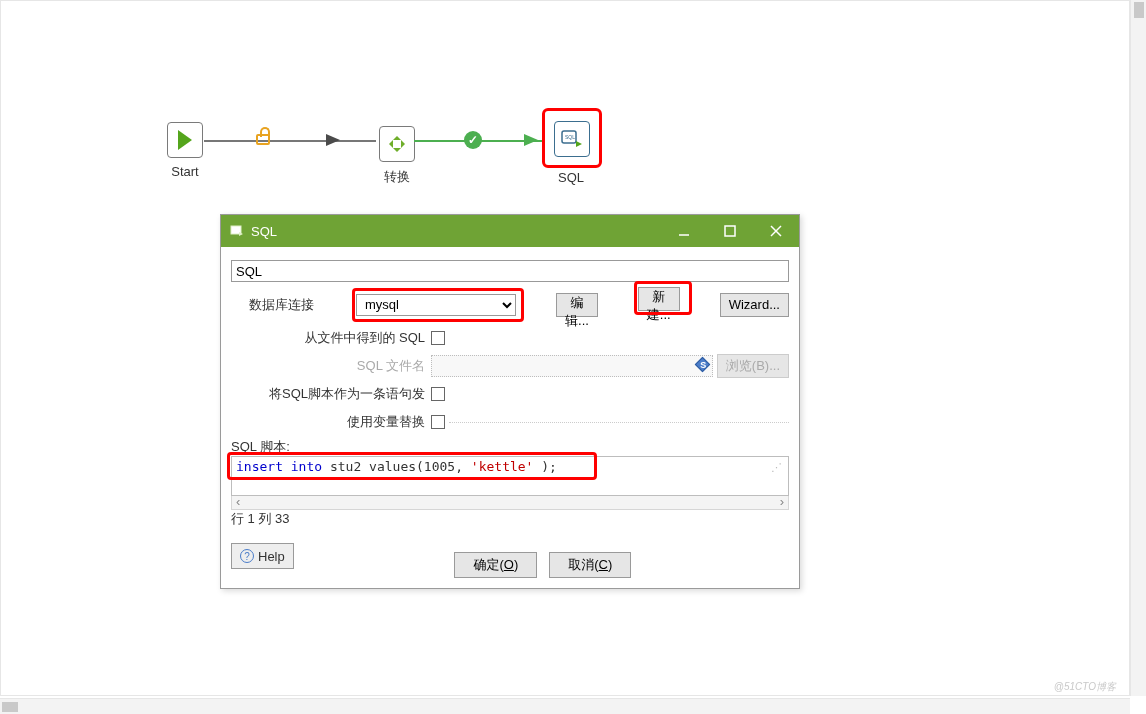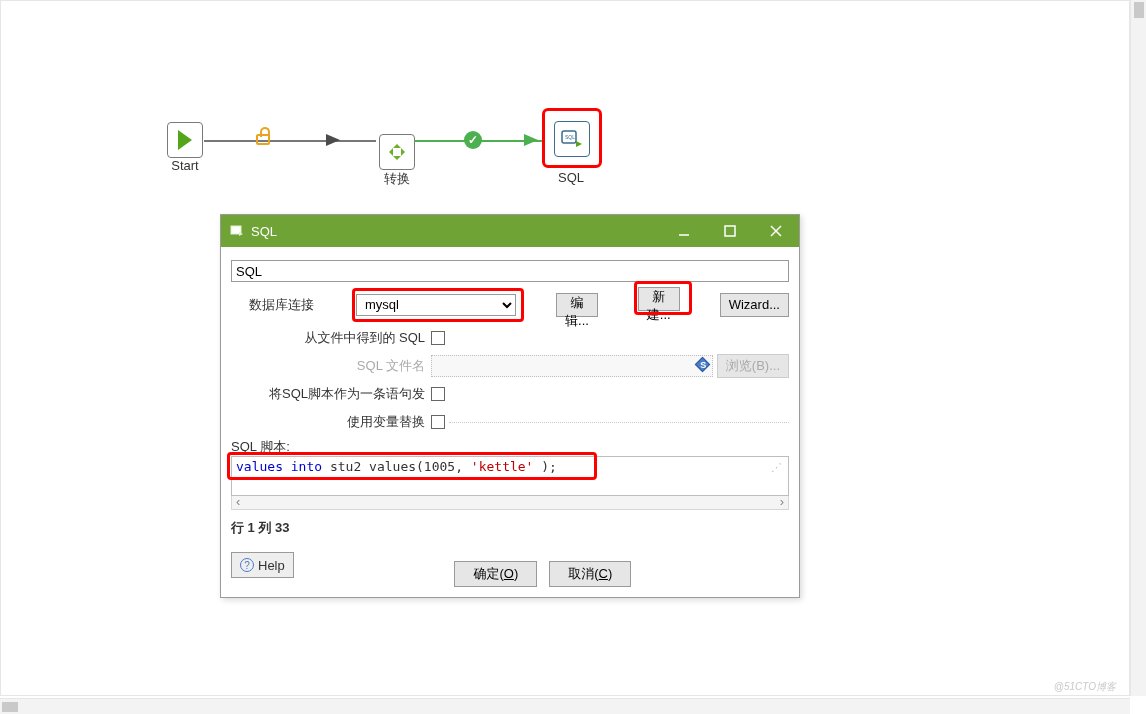--- a/index.html
+++ b/index.html
@@ -40,21 +40,21 @@
   }
 
   
   .canvas { position:absolute; left:0; top:0; width:1128px; height:694px; }
   .node { position:absolute; width:50px; }
   .node-icon-box {
     width:36px; height:36px; margin:0 auto;
     border:1px solid #7a7a7a; border-radius:4px; background:#fff;
     display:flex; align-items:center; justify-content:center;
   }
-  .node-label { text-align:center; color:#333; }
+  .node-label { text-align:center; margin-top:6px; color:#333; }
   .red-box { border:3px solid #ff0000; border-radius:6px; }
 
   .sql-node-box {
     position:absolute; left:542px; top:108px; width:60px; height:60px;
   }
   .sql-node-box .node-icon-box { margin-top:10px; border-color:#3b6e8f; }
 
   .quad-arrow { position:relative; width:20px; height:20px; }
   .quad-arrow span { position:absolute; width:0; height:0; border:4px solid transparent; }
   .quad-arrow .a-u { top:-2px; left:6px; border-bottom-color:#6fae2a; }
@@ -188,21 +188,21 @@
       <div class="play-tri"></div>
     </div>
     <div class="node-label">Start</div>
   </div>
 
   <div class="conn" style="left:204px; top:140px; width:170px;"></div>
   <div class="lock-icon" style="left:256px; top:134px;"></div>
   <div class="arrowhead" style="left:326px; top:134px;"></div>
   <div class="conn" style="left:340px; top:140px; width:36px;"></div>
 
-  <div class="node" style="left:372px; top:134px;">
+  <div class="node" style="left:372px; top:126px;">
     <div class="node-icon-box">
       <div class="quad-arrow">
         <span class="a-u"></span>
           <span class="a-d"></span>
           <span class="a-l"></span>
           <span class="a-r"></span>
       </div>
     </div>
     <div class="node-label">转换</div>
   </div>
@@ -293,33 +293,33 @@
       <div class="form-row">
         <div class="flabel">使用变量替换</div>
         <div class="chk"></div>
         <div style="flex:1; height:1px; border-bottom:1px dotted #ccc; margin-left:4px;"></div>
       </div>
 
       <div style="margin-top:4px;">SQL 脚本:</div>
 
       <div style="position:relative;">
         <div class="sql-editor">
-          <span class="kw-blue">values</span>
+          <span class="kw-blue">insert</span>
           <span> </span>
           <span class="kw-blue">into</span>
           <span> stu2 values(1005,</span>
           <span class="kw-red">'kettle'</span>
           <span>);</span>
           <span class="s-ph">⋰</span>
         </div>
         <div class="sql-scroll"></div>
         <span class="red-out-new" style="left:-4px; top:-4px; width:370px; height:28px;"></span>
       </div>
 
-      <div style="margin-top:9px;font-weight:bold;">行 1 列 33</div>
+      <div style="margin-top:0;">行 1 列 33</div>
 
       <div class="footer">
         <div class="help-btn">
           <span class="help-q">?</span>
           <span>Help</span>
         </div>
         <div class="center-btns">
           <button class="win-btn">
             <span>确定(<span class="underline-key">O</span>)</span>
           </button>

